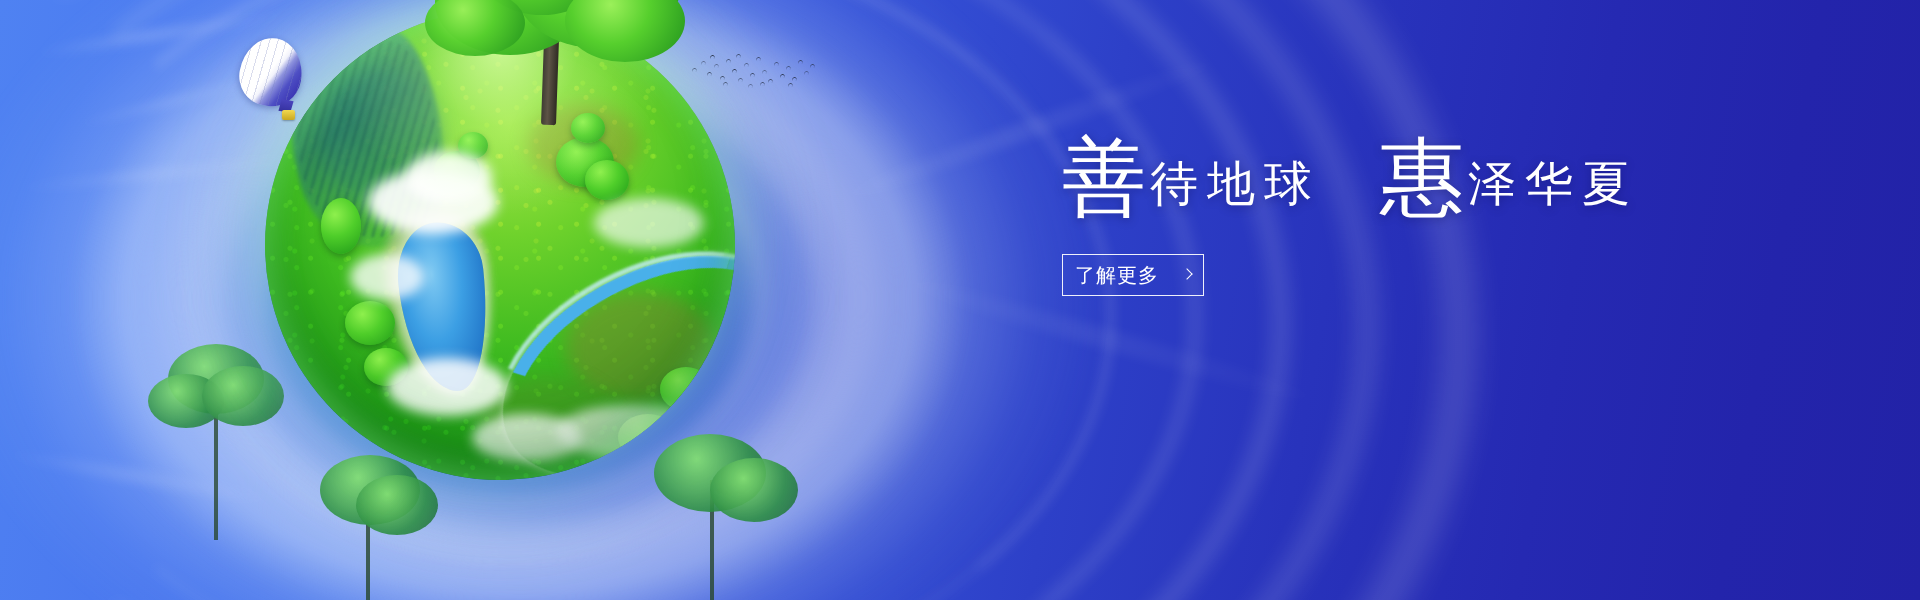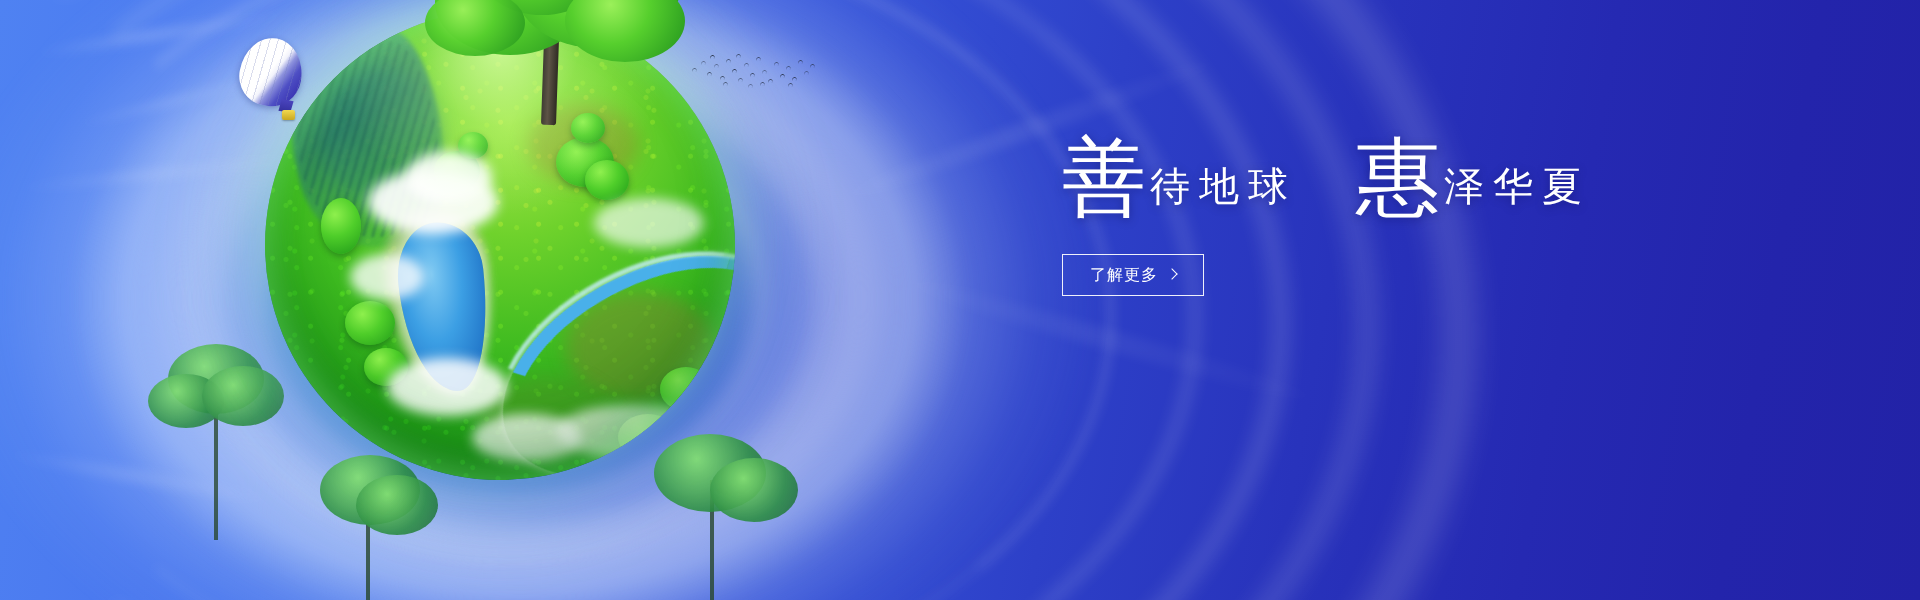--- a/index.html
+++ b/index.html
@@ -393,21 +393,21 @@
   .calli {
     font-family: "Liberation Serif", "DejaVu Serif", serif;
     font-size: 84px;
     line-height: 1;
     font-weight: 400;
     letter-spacing: 0;
     vertical-align: baseline;
   }
   .hl-small {
     font-family: "Liberation Serif", "DejaVu Serif", serif;
-    font-size: 40px;
+    font-size: 48px;
     letter-spacing: 9px;
     font-weight: 400;
     position: relative;
     top: -6px;
     left: 4px;
     text-align: center;
   }
   .hl-group { display: inline-block; }
   .hl-gap { display: inline-block; width: 54px; }
 
@@ -424,27 +424,27 @@
     color: #ffffff;
     font-size: 17px;
     letter-spacing: .6px;
     white-space: nowrap;
     text-shadow: 0 1px 5px rgba(10,10,60,.30);
   }
   #cta {
     margin-top: 22px;
     display: inline-flex;
     align-items: center;
-    justify-content: center;
+    justify-content: space-between;
     gap: 10px;
     width: 116px;
     height: 40px;
     border: 1px solid rgba(255,255,255,.92);
     color: #ffffff;
-    font-size: 16px;
+    font-size: 20px;
     letter-spacing: 1px;
     background: transparent;
     cursor: pointer;
     box-sizing: content-box;
     padding: 0 12px;
   }
   #cta .chev {
     display:inline-block;
     width: 7px; height: 7px;
     border-top: 1.4px solid #fff;

